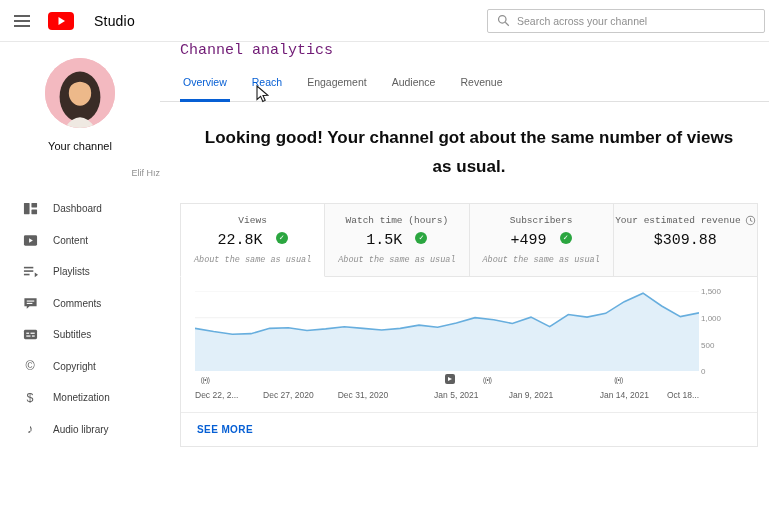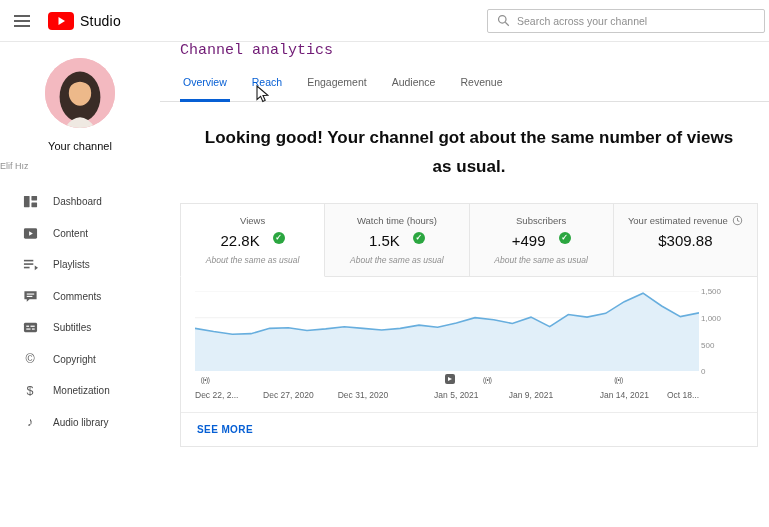--- a/index.html
+++ b/index.html
@@ -6,37 +6,37 @@
   html,body { width: 769px; height: 527px; overflow: hidden; background: #fff;
     font-family: "Liberation Sans", sans-serif; color: #0d0d0d; }
   .app { width: 769px; height: 527px; display: flex; flex-direction: column; }
 
   
   .topbar { height: 42px; flex: 0 0 42px; display: flex; align-items: center;
     padding: 0 4px 0 10px; border-bottom: 1px solid #e8e8e8; background: #fff; }
   .hamburger { width: 28px; height: 28px; display: flex; flex-direction: column;
     justify-content: center; gap: 3px; cursor: pointer; padding-left: 4px; }
   .hamburger i { display: block; width: 16px; height: 2px; background: #606060; }
-  .logo { display: flex; align-items: center; gap: 6px; margin-left: 10px; cursor: pointer; }
+  .logo { display: flex; align-items: center; gap: 20px; margin-left: 10px; cursor: pointer; }
   .logo-text { font-size: 14px; font-weight: 500; letter-spacing: .2px; color: #030303; }
   .searchbox { margin-left: auto; width: 278px; height: 24px; border: 1px solid #c9c9c9;
     border-radius: 2px; display: flex; align-items: center; gap: 7px; padding: 0 9px; background: #fff; }
   .searchbox input { border: none; outline: none; flex: 1; font-size: 10.5px;
     font-family: "Liberation Sans", sans-serif; color: #0d0d0d; background: transparent; }
   .searchbox input::placeholder { color: #8f8f8f; }
 
   
   .content { flex: 1; display: flex; overflow: hidden; }
 
   
   .sidebar { width: 160px; flex: 0 0 160px; padding-top: 16px; background: #fff; }
   .avatar { width: 70px; height: 70px; border-radius: 50%; overflow: hidden;
     margin: 0 auto; background: #f3b9c0; cursor: pointer; }
   .channel-name { text-align: center; font-size: 11px; font-weight: 500; margin-top: 12px; color: #0d0d0d; }
-  .owner-name { text-align: left; font-size: 9px; color: #909090; margin-top: 9px; }
+  .owner-name { text-align: right; font-size: 9px; color: #909090; margin-top: 16px; }
   .nav { margin-top: 15px; }
   .nav-item { display: flex; align-items: center; height: 31.5px; padding-left: 22px;
     gap: 15px; cursor: pointer; color: #606060; }
   .nav-item .nav-label { font-size: 10px; color: #3c3c3c; }
   .nav-item.active { background: #f1f1f1; }
   .nav-item.active, .nav-item.active .nav-label { color: #c00000; }
   .nicon { width: 16px; height: 16px; display: flex; align-items: center;
     justify-content: center; color: #606060; flex: 0 0 16px; }
   .nav-item.active .nicon { color: #c00000; }
   .nicon svg { width: 15px; height: 15px; }
@@ -53,21 +53,21 @@
   .tab.active { color: #065fd4; border-bottom-color: #065fd4; }
   .tab.hovered { color: #065fd4; }
   .cursor { position: absolute; left: 76px; top: 9px; z-index: 6; pointer-events: none; }
 
   .headline { margin: 21px auto 0; max-width: 545px; text-align: center;
     font-size: 17px; font-weight: 700; line-height: 1.72; color: #0d0d0d; }
   .summary { margin-top: 9px; text-align: center; font-size: 10.5px; color: #606060; }
 
   
   .metrics { margin-top: 22px; }
-  .cards { display: flex; }
+  .cards { display: flex; font-family: Liberation Mono, monospace; }
   .card { flex: 1; height: 74px; background: #fafafa; border: 1px solid #e6e6e6;
     border-left-width: 0; text-align: center; cursor: pointer; }
   .card:first-child { border-left-width: 1px; }
   .card.selected { background: #fff; border-bottom-color: transparent; }
   .card-label { font-size: 9.5px; color: #606060; margin-top: 11px;
     display: flex; justify-content: center; align-items: center; gap: 4px; }
   .card-value { font-size: 15px; color: #0d0d0d; margin-top: 6px; display: flex;
     justify-content: center; gap: 13px; }
   .check { width: 12px; height: 12px; border-radius: 50%; background: #2ba640;
     color: #fff; font-size: 8px; line-height: 12px; display: inline-block; font-weight: 700; }

